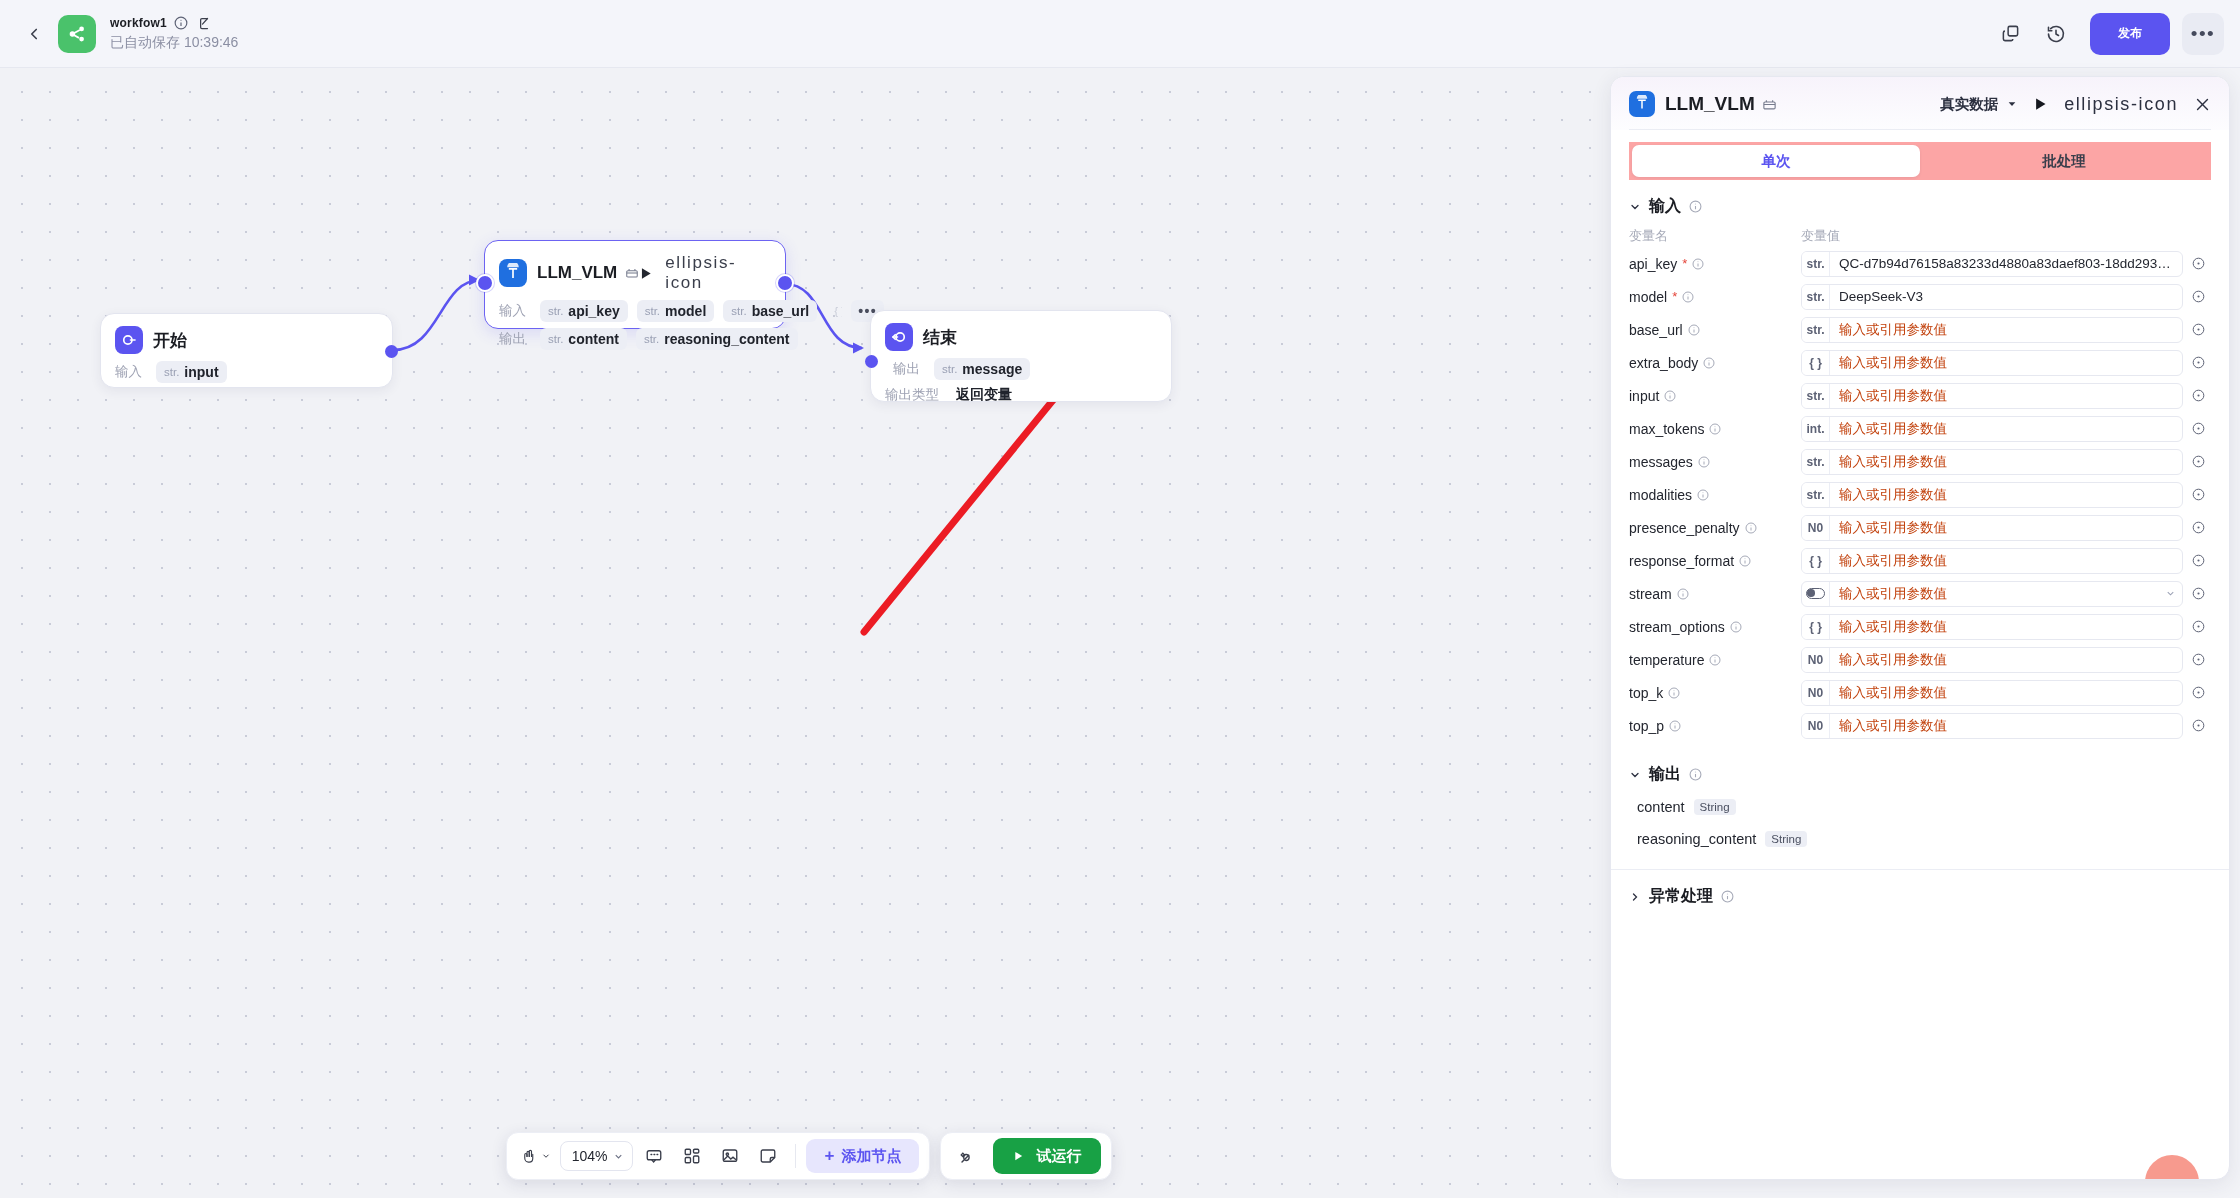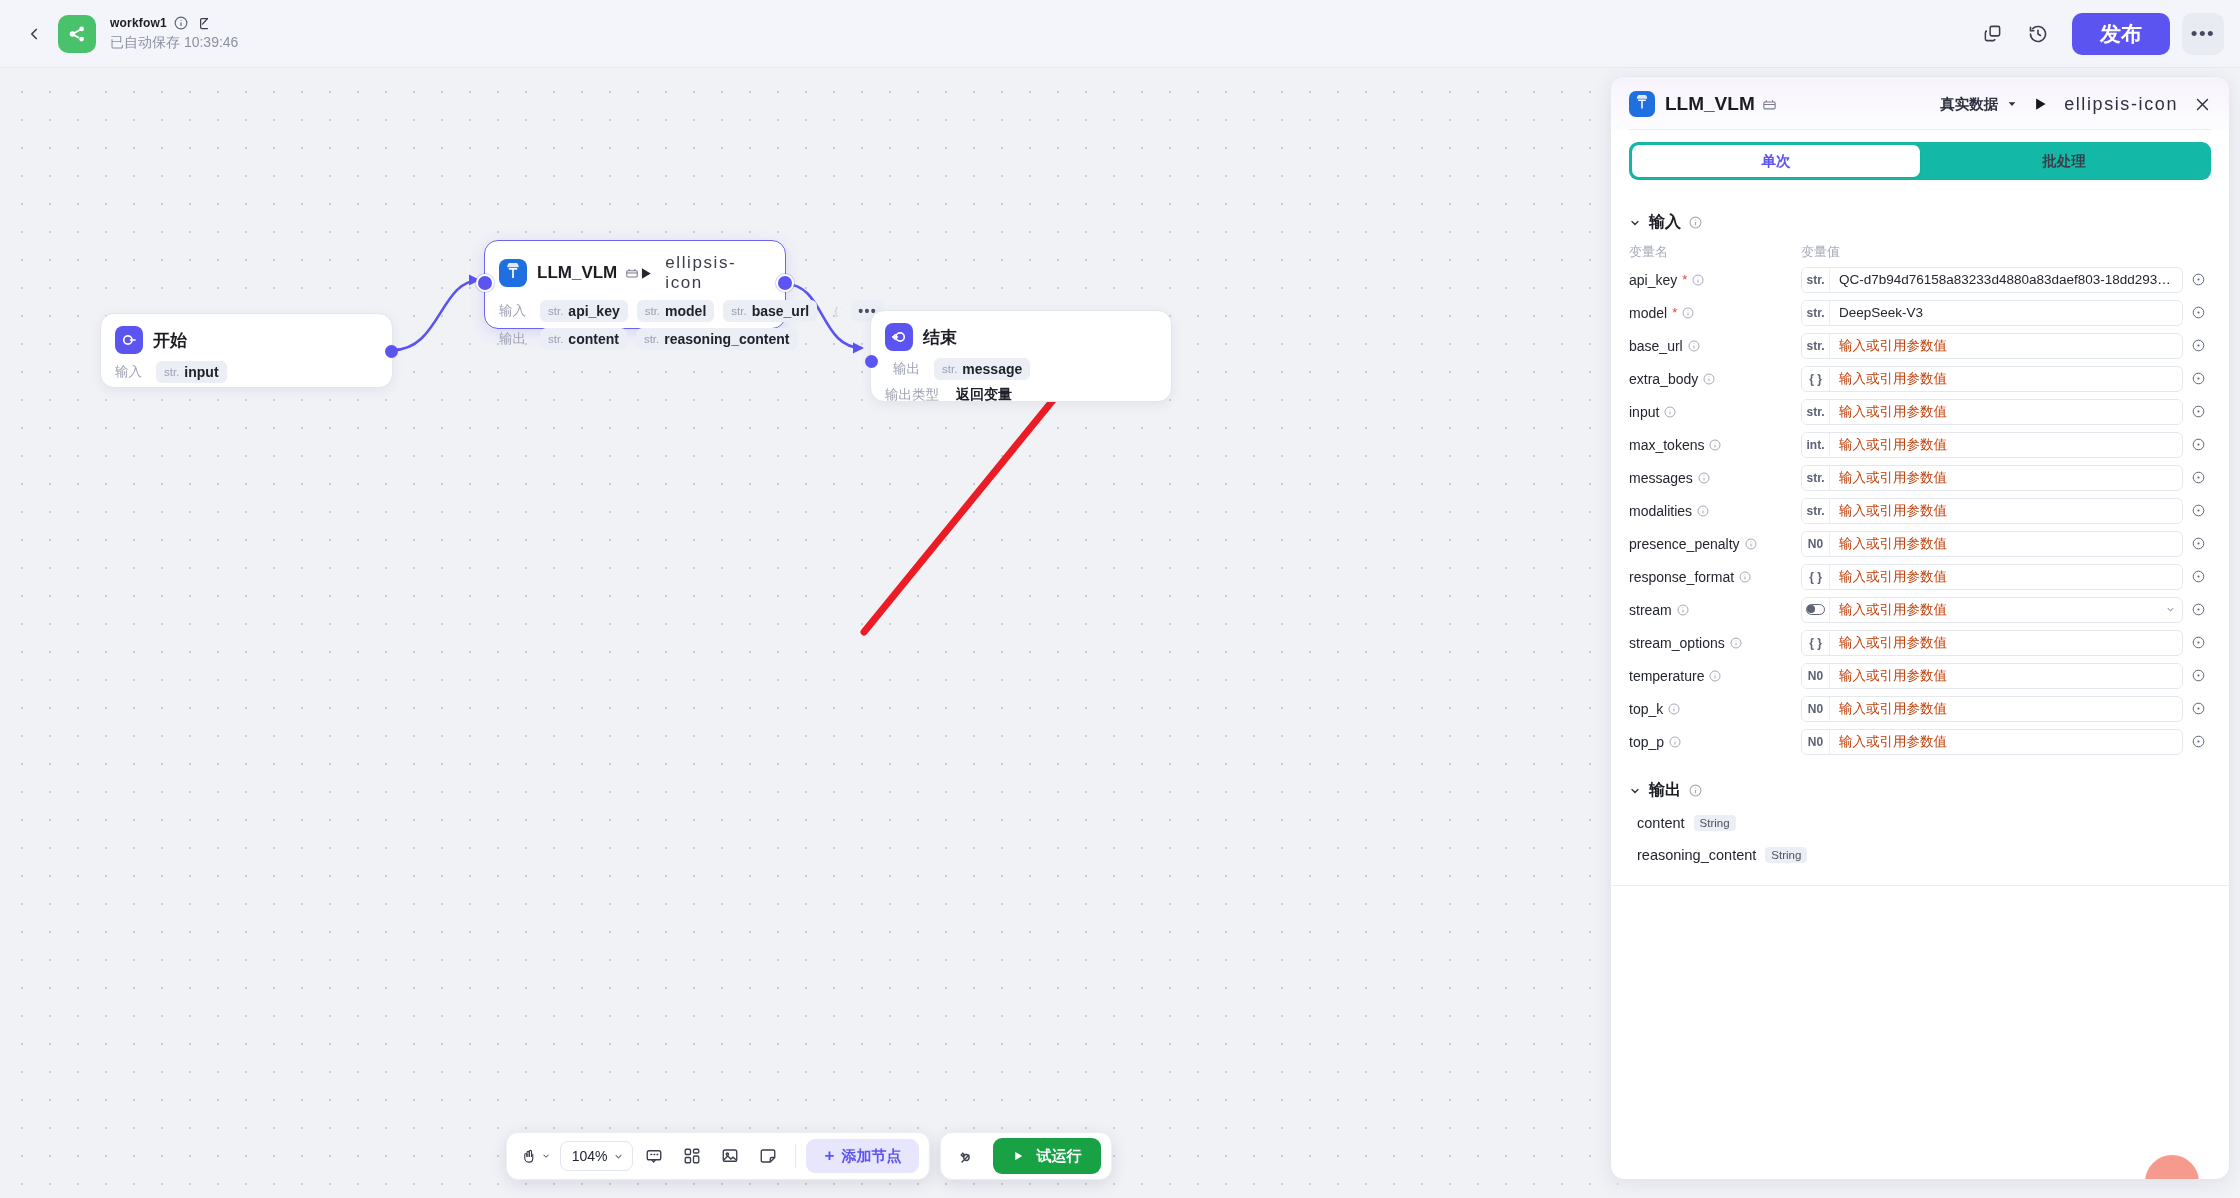--- a/index.html
+++ b/index.html
@@ -31,21 +31,21 @@
   .wf-title-row { display: flex; align-items: center; gap: 7px; }
   .wf-title { font-size: 12px; font-weight: bold; color: #1b1d23; letter-spacing: .2px; }
   .wf-saved { font-size: 14px; color: #8b8fa3; margin-top: 3px; }
   .hdr-right { margin-left: auto; display: flex; align-items: center; gap: 6px; margin-right: 16px; }
   .hdr-icon-btn {
     width: 40px; height: 40px; border-radius: 9px; display: flex;
     align-items: center; justify-content: center; cursor: pointer; color: #3b3f4c;
   }
   .publish-btn {
     height: 42px; padding: 0 28px; border-radius: 10px; background: #5b54f0;
-    color: #fff; font-size: 21px; font-weight: bold; border: none; cursor: pointer;
+    color: #fff; font-size: 12px; font-weight: bold; border: none; cursor: pointer;
     display: flex; align-items: center; justify-content: center; margin-left: 8px;
   }
   .more-btn {
     width: 42px; height: 42px; border-radius: 10px; background: #e9ebf3;
     display: flex; align-items: center; justify-content: center; cursor: pointer;
     color: #454a5c; font-size: 19px; letter-spacing: 1.5px; margin-left: 6px;
   }
 
   
   .canvas {
@@ -146,21 +146,21 @@
     width: 26px; height: 26px; border-radius: 7px; background: #1f6fe0;
     display: flex; align-items: center; justify-content: center;
   }
   .panel-title { font-size: 19px; font-weight: bold; color: #1b1d23; margin-left: 10px; }
   .panel-title-badge { margin-left: 7px; color: #767b8d; display: flex; }
   .panel-head-actions { margin-left: auto; display: flex; align-items: center; gap: 16px; }
   .real-data { font-size: 14.5px; color: #2c3040; font-weight: bold; display: flex; align-items: center; gap: 9px; cursor: pointer; }
   .panel-desc { font-size: 13.5px; color: #4b5061; margin-top: 11px; line-height: 1.5; }
   .panel-divider { height: 1px; background: #ebedf4; margin-top: 12px; }
 
-  .tabs { display: flex; background: #14b8a6; border-radius: 9px; margin: 12px 18px 16px 18px; padding: 3px; }
+  .tabs { display: flex; background: #fca5a5; border-radius: 0; margin: 12px 18px 0 18px; padding: 3px; }
   .tab {
     flex: 1; height: 32px; display: flex; align-items: center; justify-content: center;
     font-size: 14.5px; color: #3a3e4b; border-radius: 7px; cursor: pointer; font-weight: bold;
   }
   .tab.active { background: #fff; color: #5b54f0; box-shadow: 0 1px 3px rgba(40,45,80,.09); }
 
   .panel-body { flex: 1; overflow-y: auto; padding: 0 0 14px 0; }
   .panel-body::-webkit-scrollbar { width: 7px; }
   .panel-body::-webkit-scrollbar-thumb { background: #d6d9e4; border-radius: 4px; }
 
@@ -899,18 +899,33 @@
         <span class="out-name">content</span>
         <span class="out-type">String</span>
       </div>
       <div class="out-row">
         <span class="out-name">reasoning_content</span>
         <span class="out-type">String</span>
       </div>
 
       <div class="sec-divider"></div>
 
+      <div class="section-head">
+        <span class="caret">
+          <svg width="12" height="12" viewBox="0 0 24 24" fill="none" stroke="#2c3040" stroke-width="2.6" stroke-linecap="round">
+              <polyline points="9 6 15 12 9 18"></polyline>
+            </svg>
+        </span>
+        <span class="section-title">异常处理</span>
+        <span class="info-i">
+          <svg width="13" height="13" viewBox="0 0 24 24" fill="none" stroke="currentColor" stroke-width="2">
+              <circle cx="12" cy="12" r="10"></circle>
+              <line x1="12" y1="11" x2="12" y2="17"></line>
+              <circle cx="12" cy="7.5" r=".2"></circle>
+            </svg>
+        </span>
+      </div>
     </div>
 
     <div class="corner-bubble"></div>
   </div>
 
 </div>
 
 </body></html>

